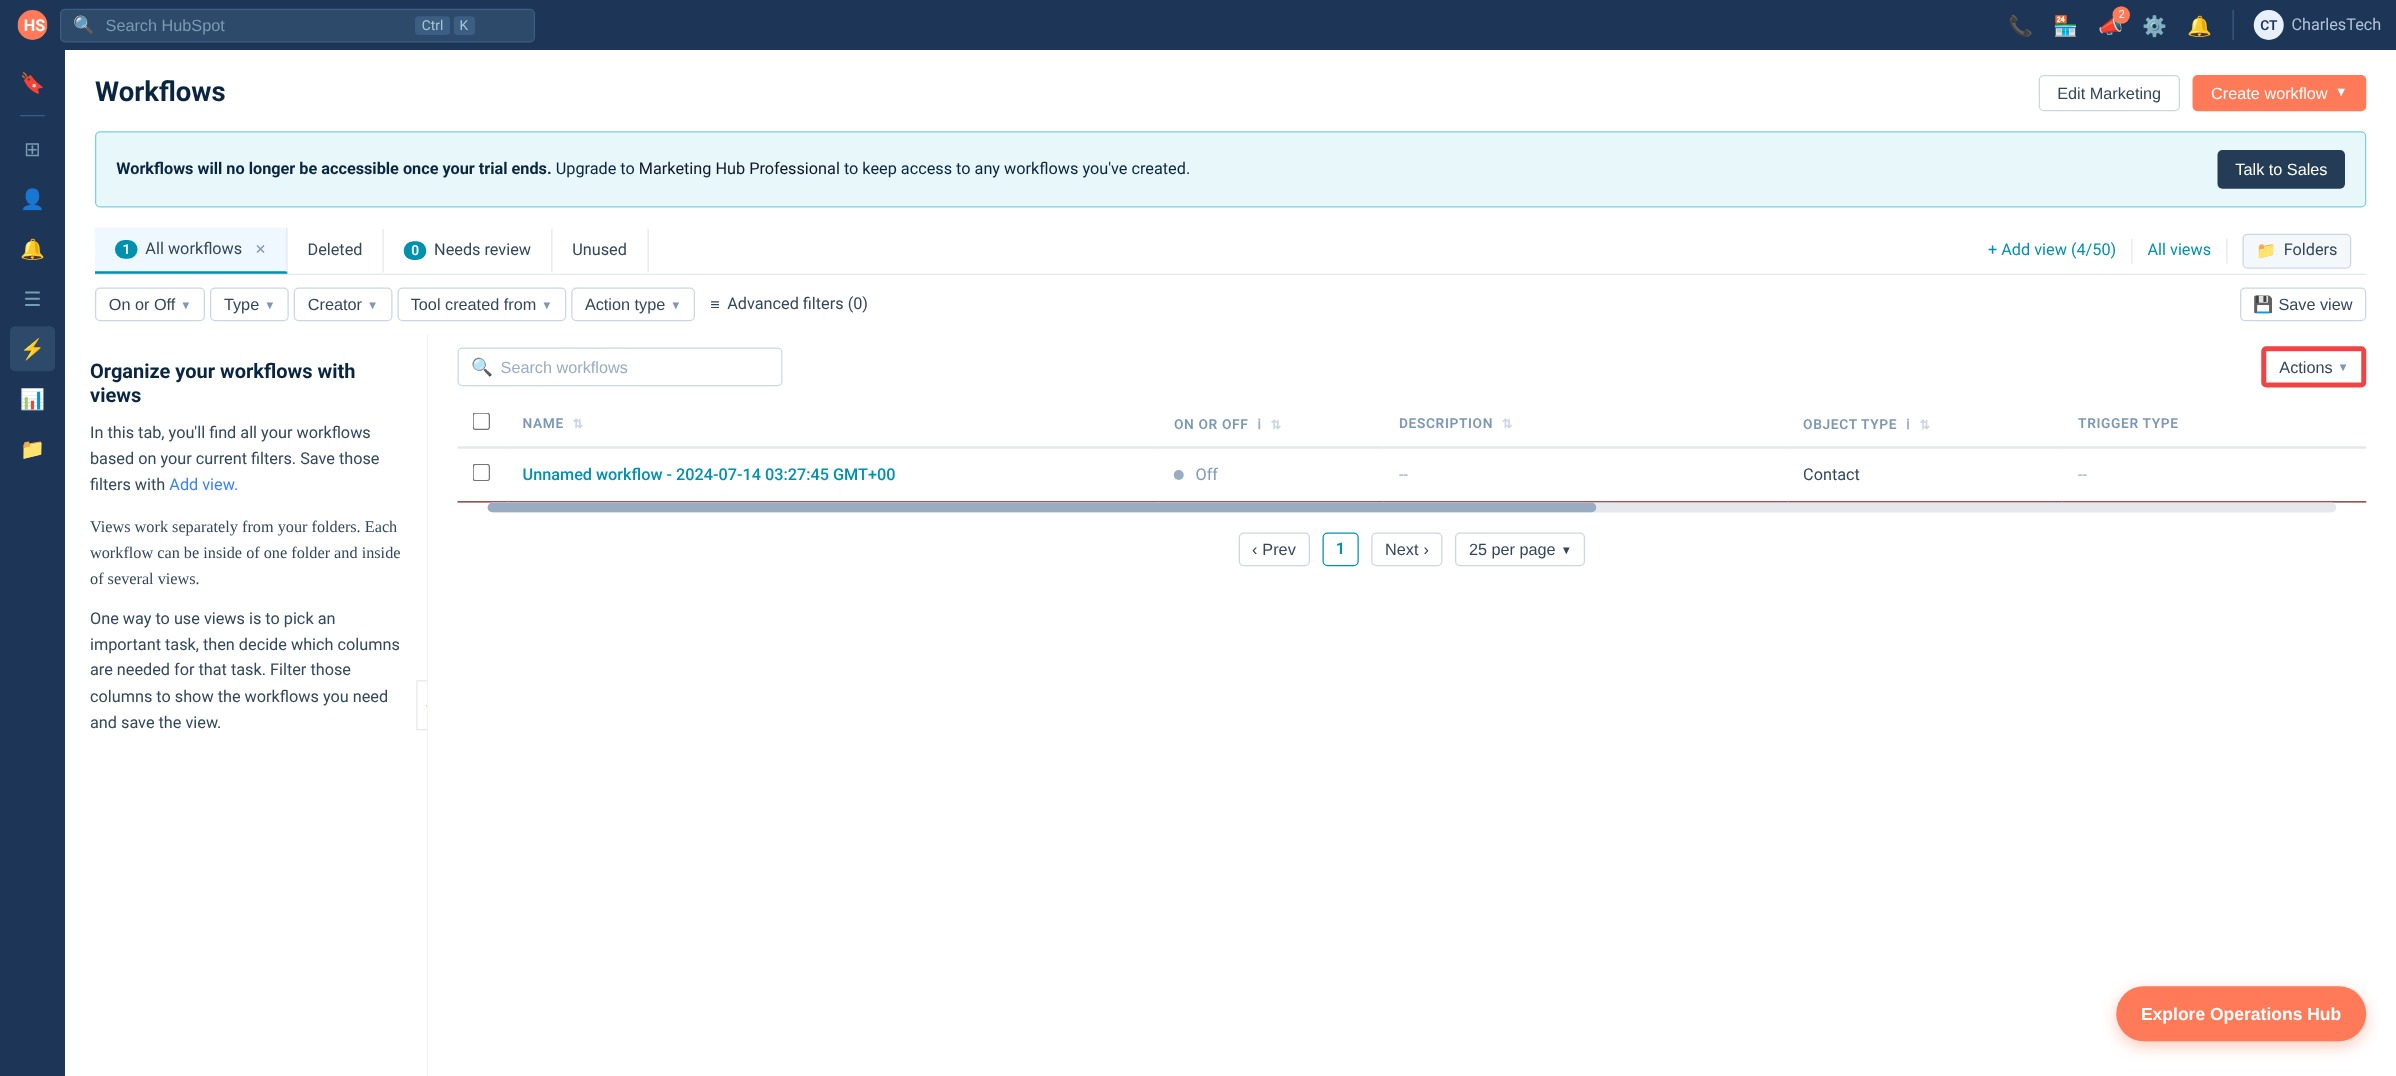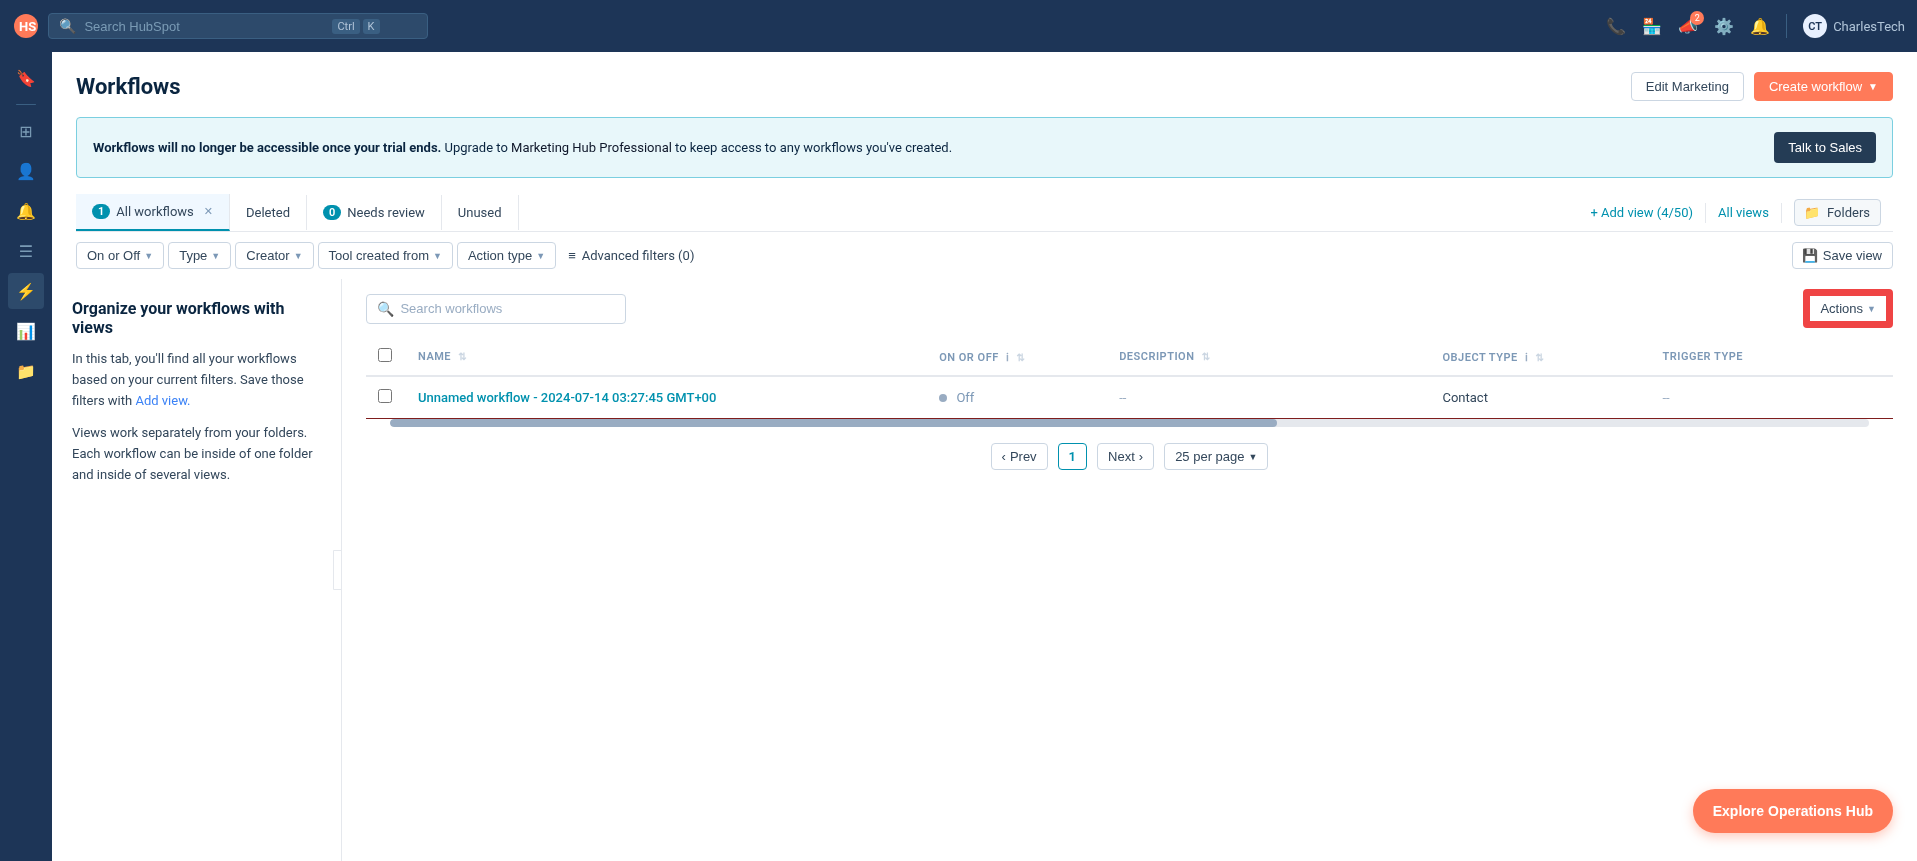--- a/index.html
+++ b/index.html
@@ -1,19 +1,19 @@
 <!DOCTYPE html>
 <html><head>
   <meta charset="utf-8">
   <style>
     * { box-sizing: border-box; margin: 0; padding: 0; }
     body { font-family: -apple-system, BlinkMacSystemFont, 'Segoe UI', Roboto, sans-serif; font-size: 14px; background: #f5f8fa; color: #33475b; display: flex; flex-direction: column; height: 861px; overflow: hidden; }
 
     
-    .top-nav { background: #1d3557; height: 52px; display: flex; align-items: center; padding: 0 12px; gap: 8px; flex-shrink: 0; }
+    .top-nav { background: #1d3557; height: 40px; display: flex; align-items: center; padding: 0 12px; gap: 8px; flex-shrink: 0; }
     .nav-logo { width: 28px; height: 28px; display: flex; align-items: center; justify-content: center; }
     .nav-logo svg { width: 24px; height: 24px; }
     .search-bar { background: #2d4a6b; border: 1px solid #3a5f82; border-radius: 4px; display: flex; align-items: center; padding: 4px 10px; gap: 8px; flex: 0 0 380px; }
     .search-bar input { background: transparent; border: none; outline: none; color: #b0c4d8; font-size: 13px; width: 240px; }
     .search-bar input::placeholder { color: #7a9bb5; }
     .kbd-group { display: flex; gap: 3px; }
     .kbd { background: #3a5f82; color: #b0c4d8; border-radius: 3px; padding: 1px 5px; font-size: 11px; }
     .nav-spacer { flex: 1; }
     .nav-icons { display: flex; align-items: center; gap: 16px; }
     .nav-icon { color: #b0c4d8; cursor: pointer; font-size: 16px; position: relative; }
@@ -74,21 +74,21 @@
     .filter-chevron { font-size: 9px; color: #7c98b6; }
     .advanced-filters { color: #33475b; font-size: 13px; cursor: pointer; display: flex; align-items: center; gap: 6px; padding: 5px 8px; }
     .save-view-btn { margin-left: auto; background: #fff; border: 1px solid #cbd6e2; color: #33475b; padding: 5px 10px; border-radius: 4px; cursor: pointer; font-size: 13px; display: flex; align-items: center; gap: 4px; }
 
     
     .table-container { flex: 1; overflow: auto; padding: 0 24px; }
     .table-toolbar { display: flex; align-items: center; justify-content: space-between; padding: 10px 0; }
     .search-workflows { display: flex; align-items: center; border: 1px solid #cbd6e2; border-radius: 4px; padding: 6px 10px; gap: 6px; background: #fff; width: 260px; }
     .search-workflows input { border: none; outline: none; font-size: 13px; color: #33475b; width: 100%; }
     .search-workflows input::placeholder { color: #99acc2; }
-    .actions-btn { background: #fff; border: 7px solid #ef4444; color: #33475b; padding: 5px 10px; border-radius: 4px; cursor: pointer; font-size: 13px; display: flex; align-items: center; gap: 4px; text-align: right; }
+    .actions-btn { background: #fff; border: 4px solid #ef4444; color: #33475b; padding: 5px 10px; border-radius: 4px; cursor: pointer; font-size: 13px; display: flex; align-items: center; gap: 4px; text-align: right; }
 
     
     table { width: 100%; border-collapse: collapse; font-size: 13px; }
     thead tr { border-bottom: 2px solid #e5e8ed; }
     thead th { text-align: left; padding: 10px 12px; color: #7c98b6; font-weight: 600; font-size: 11px; text-transform: uppercase; letter-spacing: 0.5px; white-space: nowrap; }
     thead th .sort-icon { color: #cbd6e2; margin-left: 4px; font-size: 10px; }
     thead th .info-icon { color: #99acc2; margin-left: 4px; font-size: 11px; cursor: pointer; }
     tbody tr { border-bottom: 1px solid #7f1d1d; }
     tbody td { padding: 12px 12px; color: #33475b; vertical-align: middle; }
     .workflow-name-link { color: #0091ae; text-decoration: none; font-weight: 500; }
@@ -269,21 +269,22 @@
 
     <div class="left-panel-wrapper">
 
       <div class="left-panel">
         <div class="collapse-btn">
           <span>«</span>
         </div>
         <div class="panel-heading">Organize your workflows with views</div>
         <div class="panel-body">
           <p style="margin-bottom:12px;">In this tab, you'll find all your workflows based on your current filters. Save those filters with <a href="#">Add view.</a></p>
-          <p style="margin-bottom:12px;">Views work separately from your folders. Each workflow can be inside of one folder and inside of several views.</p>
+          <p style="margin-bottom:12px;font-family:Liberation Serif, serif;">Views work separately from your folders. Each workflow can be inside of one folder and inside of several views.</p>
+          <p>One way to use views is to pick an important task, then decide which columns are needed for that task. Filter those columns to show the workflows you need and save the view.</p>
         </div>
       </div>
 
       <div class="right-content">
         <div class="table-container">
 
           <div class="table-toolbar">
             <div class="search-workflows">
               <span style="color:#99acc2;font-size:14px;">🔍</span>
               <input type="text" placeholder="Search workflows" style="">

